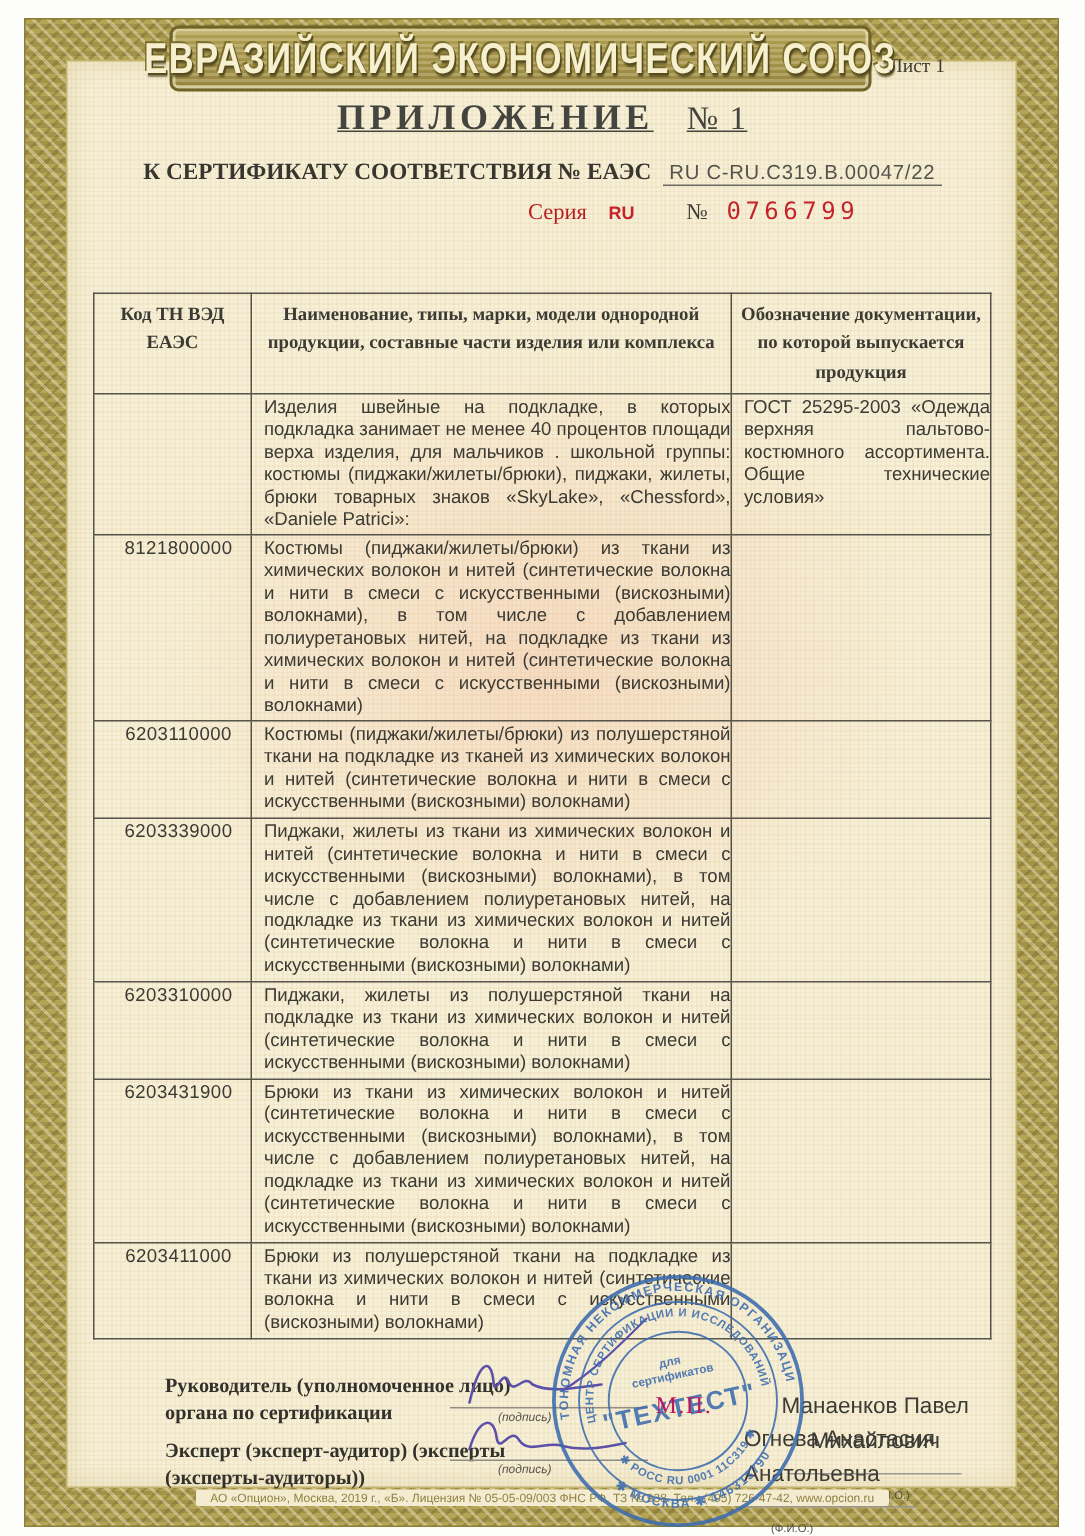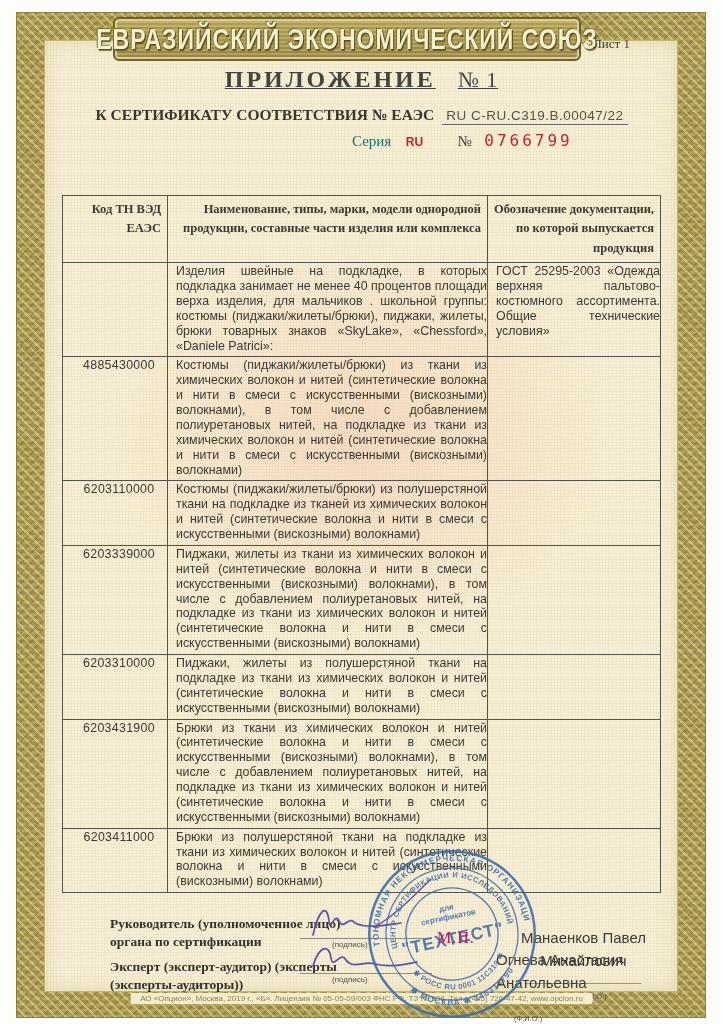--- a/index.html
+++ b/index.html
@@ -34,38 +34,38 @@
   .sheet{position:absolute;left:593px;top:36px;font-family:"Liberation Serif",serif;
          font-size:13px;color:#3d3b34;}
   
   .title-row{position:absolute;left:0;top:66px;width:100%;text-align:center;color:#454540;text-decoration:underline;}
   .title-main{font-family:"Liberation Serif",serif;font-weight:bold;font-size:24px;letter-spacing:3px;}
   .title-no{font-family:"Liberation Serif",serif;font-size:22px;margin-left:22px;letter-spacing:1px;}
   .subtitle-row{position:absolute;left:0;top:106px;width:100%;text-align:center;white-space:nowrap;}
   .subtitle-main{font-family:"Liberation Serif",serif;font-weight:bold;font-size:15.5px;color:#38362f;}
   .cert-no{font-size:13.5px;color:#55534d;margin-left:8px;border-bottom:1px solid #6b6962;padding:0 4px 1px 4px;letter-spacing:.5px;}
   .series-row{position:absolute;left:352px;top:131px;white-space:nowrap;}
-  .series-label{font-family:"Liberation Serif",serif;font-size:15px;color:#0f766e;}
+  .series-label{font-family:"Liberation Serif",serif;font-size:15px;color:#b91c1c;}
   .series-value{font-weight:bold;font-size:12px;color:#c4232a;margin-left:10px;}
   .no-sign{font-family:"Liberation Serif",serif;font-size:15px;color:#3e3c35;margin-left:30px;}
   .serial{font-family:"DejaVu Sans Mono",monospace;font-size:16px;color:#c4232a;letter-spacing:3px;margin-left:8px;}
   .caption{position:absolute;left:0;top:173px;width:100%;text-align:center;font-size:11.5px;color:#45443d;}
   
   .ctable{position:absolute;left:62px;top:195px;width:598px;border-collapse:collapse;table-layout:fixed;}
   .ctable col.c1{width:105px}.ctable col.c2{width:320px}.ctable col.c3{width:173px}
   .ctable th,.ctable td{border:1px solid #56544a;vertical-align:top;color:#3b3a33;}
   .ctable th{font-family:"Liberation Serif",serif;font-weight:bold;font-size:12.5px;line-height:1.55;
-             padding:4px 6px;text-align:right;}
+             padding:4px 6px;text-align:center;}
   .ctable td{font-size:12.4px;line-height:1.2;padding:1px 0 3px 8px;text-align:justify;text-justify:inter-word;}
   .ctable td.code{text-align:center;padding-top:1px;letter-spacing:.3px;}
   
   .sig-label{position:absolute;font-family:"Liberation Serif",serif;font-weight:bold;font-size:13.5px;
              color:#33312b;line-height:1.35;width:240px;}
   .sig-line{position:absolute;border-top:1px solid #8f8d84;}
-  .sig-cap{position:absolute;font-size:8px;color:#55534c;}
+  .sig-cap{position:absolute;font-size:8px;color:#55534c;font-style:italic;}
   .sig-svg{position:absolute;overflow:visible;}
   .name-block{position:absolute;left:496px;width:175px;font-size:15px;color:#3c3b35;line-height:1.55;}
   .fio-row{margin-top:-2px;}
   .fio-line{display:inline-block;width:115px;border-top:1px solid #9a988e;vertical-align:middle;}
   .fio-cap{display:block;font-size:7.5px;color:#55534c;margin-top:-3px;margin-left:18px;}
   .mp{position:absolute;left:437px;top:929px;font-family:"Liberation Serif",serif;font-weight:normal;
       font-size:16px;color:#be185d;z-index:6;letter-spacing:1px;}
   
   .stamp{position:absolute;left:363px;top:845px;width:178px;height:178px;transform:rotate(-12deg);
          opacity:.88;z-index:5;}
@@ -117,21 +117,21 @@
         <th>Обозначение документации, по которой выпускается продукция</th>
       </tr>
     </thead>
     <tbody>
       <tr>
         <td class="code"></td>
         <td>Изделия швейные на подкладке, в которых подкладка занимает не менее 40 процентов площади верха изделия, для мальчиков . школьной группы: костюмы (пиджаки/жилеты/брюки), пиджаки, жилеты, брюки товарных знаков «SkyLake», «Chessford», «Daniele Patrici»:</td>
         <td>ГОСТ 25295-2003 «Одежда верхняя пальтово-костюмного ассортимента. Общие технические условия»</td>
       </tr>
       <tr>
-        <td class="code">4885430000</td>
+        <td class="code">8121800000</td>
         <td>Костюмы (пиджаки/жилеты/брюки) из ткани из химических волокон и нитей (синтетические волокна и нити в смеси с искусственными (вискозными) волокнами), в том числе с добавлением полиуретановых нитей, на подкладке из ткани из химических волокон и нитей (синтетические волокна и нити в смеси с искусственными (вискозными) волокнами)</td>
         <td></td>
       </tr>
       <tr>
         <td class="code">6203110000</td>
         <td>Костюмы (пиджаки/жилеты/брюки) из полушерстяной ткани на подкладке из тканей из химических волокон и нитей (синтетические волокна и нити в смеси с искусственными (вискозными) волокнами)</td>
         <td></td>
       </tr>
       <tr>
         <td class="code">6203339000</td>

